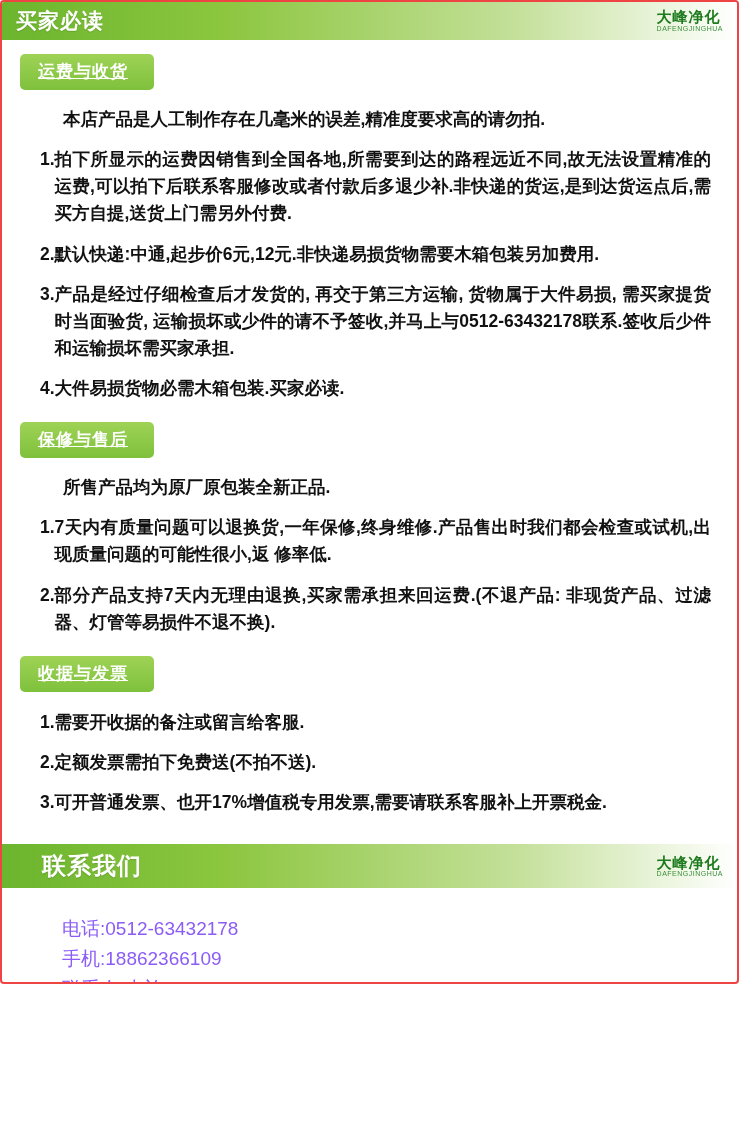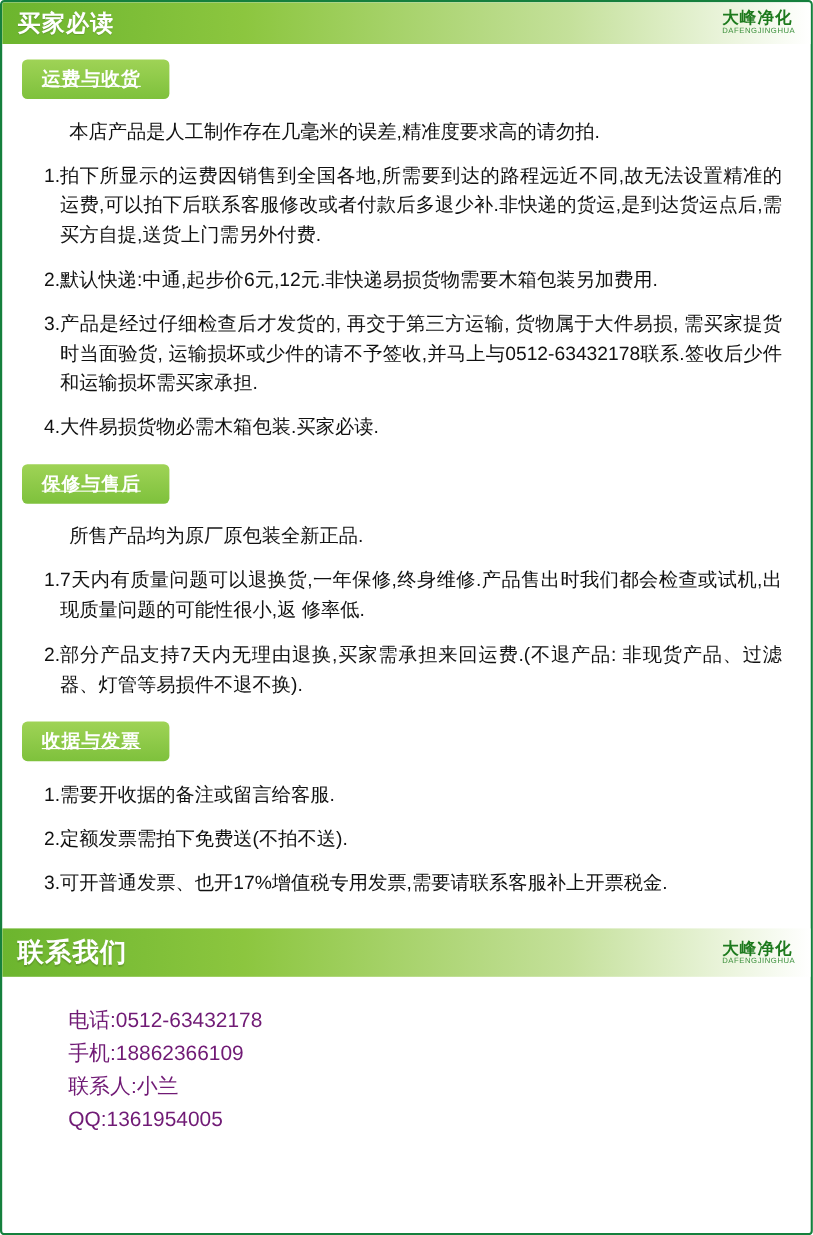--- a/index.html
+++ b/index.html
@@ -10,23 +10,23 @@
     width: 739px;
     height: 1123px;
     background: #ffffff;
     font-family: "Liberation Sans", "DejaVu Sans", sans-serif;
     color: #111111;
     overflow: hidden;
   }
   .page {
     position: relative;
     width: 739px;
-    height: 1123px;
+    height: 984px;
     box-sizing: border-box;
-    border: 2px solid #15803d;
+    border: 2px solid #ef4444;
     border-radius: 4px;
     background: #ffffff;
     overflow: hidden;
   }
 
   
   .banner {
     position: relative;
     height: 38px;
     margin: 0;
@@ -38,21 +38,21 @@
     box-sizing: border-box;
   }
   .banner .btitle {
     font-size: 21px;
     font-weight: bold;
     color: #ffffff;
     letter-spacing: 1px;
     text-shadow: 0 1px 1px rgba(0,0,0,0.15);
   }
   .banner.big { height: 44px; }
-  .banner.big .btitle { font-size: 24px; }
+  .banner.big .btitle { font-size: 24px; margin-left: 26px; }
 
   
   .logo {
     text-align: left;
     line-height: 1.05;
     padding-right: 4px;
   }
   .logo .logo-cn {
     font-size: 15px;
     font-weight: bold;
@@ -105,29 +105,29 @@
   .li .num {
     flex: 0 0 auto;
     padding-left: 12px;
     padding-right: 0px;
   }
   .li .txt {
     flex: 1 1 auto;
     text-align: justify;
   }
 
-  .block { margin-bottom: 6px; }
+  .block { margin-bottom: 6px; font-weight: bold; }
 
   .contact-area {
     padding: 26px 0 0 60px;
   }
   .contact-line {
     font-size: 19px;
     line-height: 1.58;
-    color: #701a75;
+    color: #8b5cf6;
   }
   .spacer-22 { height: 22px; }
 </style>
 </head>
 <body>
 
 <div class="page">
 
   <div class="banner">
     <span class="btitle">买家必读</span>

